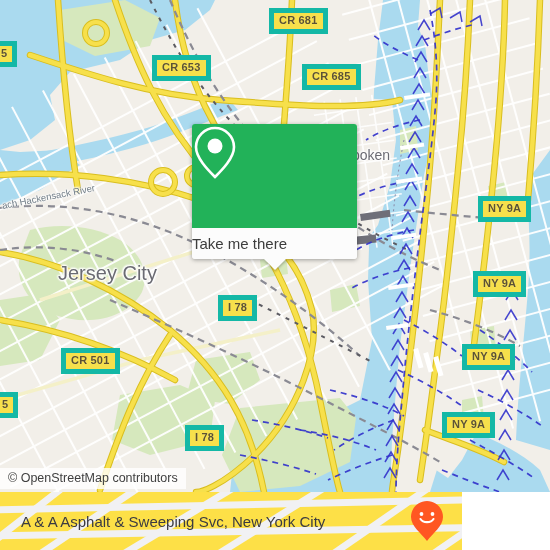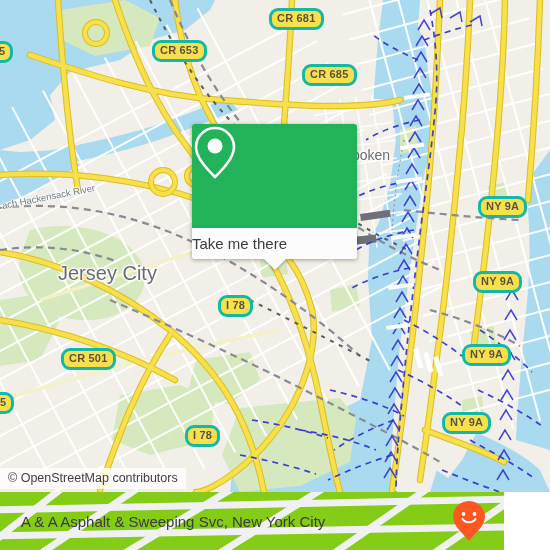--- a/index.html
+++ b/index.html
@@ -15,22 +15,22 @@
   .map {
     position: absolute; left: 0; top: 0; width: 550px; height: 492px;
     background: #e9e6df; overflow: hidden;
   }
   .map svg { position: absolute; left: 0; top: 0; }
 
   
   .shield {
     position: absolute;
     background: #f7e04b;
-    border: 3px solid #14b8a6;
-    border-radius: 9px;
+    border: 5px solid #14b8a6;
+    border-radius: 0;
     color: #5c5233;
     font-size: 11px;
     font-weight: bold;
     letter-spacing: .2px;
     padding: 1px 5px 2px 5px;
     white-space: nowrap;
     line-height: 13px;
     text-shadow: 0 0 1px rgba(255,255,255,.3);
   }
   .place {
@@ -92,22 +92,22 @@
     margin-left: -11px;
     border-left: 11px solid transparent;
     border-right: 11px solid transparent;
     border-top: 11px solid #fcfcfc;
     z-index: 31;
     filter: drop-shadow(0 2px 1px rgba(0,0,0,.22));
   }
 
   
   .footer {
-    position: absolute; left: 0; top: 492px; width: 504px; height: 58px;
-    background: #84cc16; overflow: hidden;
+    position: absolute; left: 0; top: 492px; width: 462px; height: 58px;
+    background: #fde047; overflow: hidden;
   }
   .footer-ghost { position: absolute; left: 0; top: 0; opacity: 1; }
   .footer-title {
     position: absolute; left: 21px; top: 50%;
     transform: translateY(-50%);
     font-size: 15px; color: #3b3b42;
     white-space: nowrap;
   }
   .brand {
     position: absolute; right: 18px; top: 50%;
@@ -371,21 +371,21 @@
           <rect x="438" y="356" width="20" height="5" transform="rotate(74 438 356)"></rect>
         </g>
       </g>
     </svg>
 
     <div class="place big" style="left:58px; top:262px;">Jersey City</div>
     <div class="place mid" style="left:352px; top:147px;">boken</div>
     <div class="riverlabel" style="left:2px; top:200px; transform:rotate(-11deg);">ach Hackensack River</div>
 
     <div class="shield" style="left:269px; top:8px;">CR 681</div>
-    <div class="shield" style="left:152px; top:40px;">CR 653</div>
+    <div class="shield" style="left:152px; top:55px;">CR 653</div>
     <div class="shield" style="left:302px; top:64px;">CR 685</div>
     <div class="shield" style="left:-9px; top:41px;">5</div>
     <div class="shield" style="left:478px; top:196px;">NY 9A</div>
     <div class="shield" style="left:473px; top:271px;">NY 9A</div>
     <div class="shield" style="left:462px; top:344px;">NY 9A</div>
     <div class="shield" style="left:442px; top:412px;">NY 9A</div>
     <div class="shield" style="left:218px; top:295px;">I 78</div>
     <div class="shield" style="left:185px; top:425px;">I 78</div>
     <div class="shield" style="left:61px; top:348px;">CR 501</div>
     <div class="shield" style="left:-8px; top:392px;">5</div>

